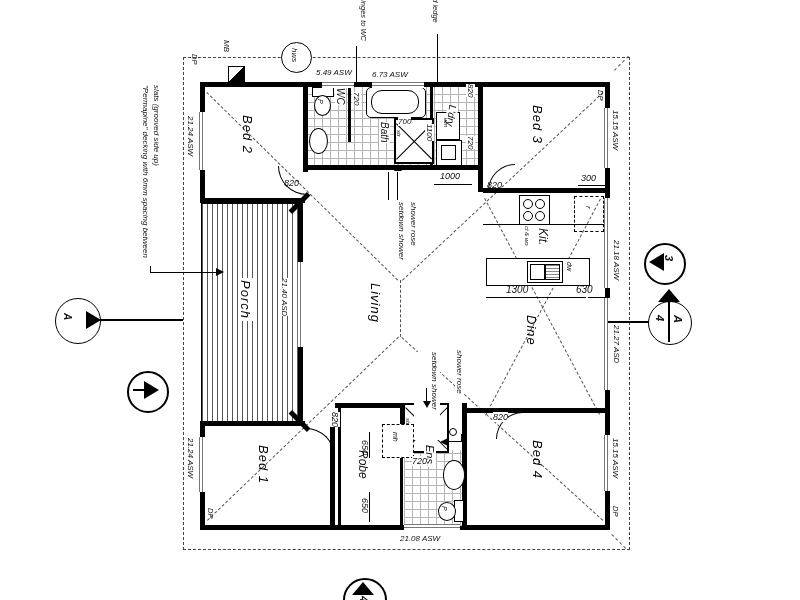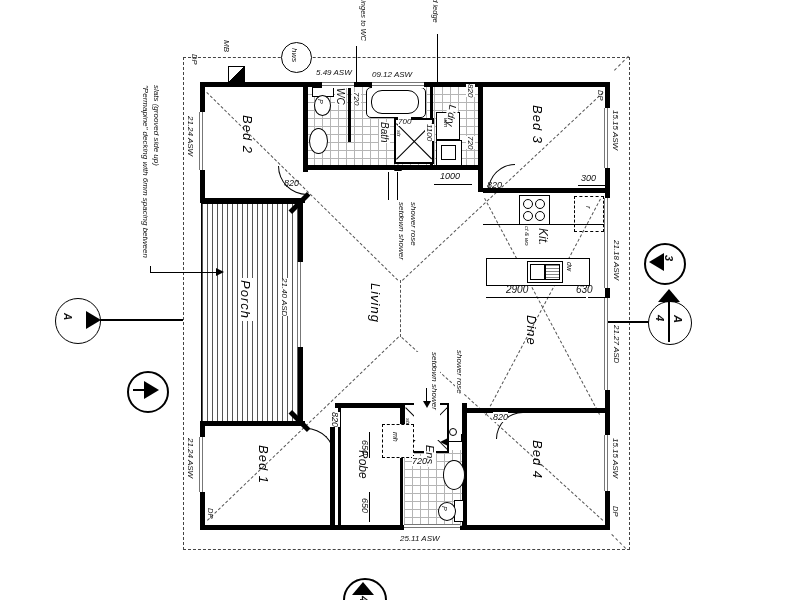--- a/index.html
+++ b/index.html
@@ -149,35 +149,35 @@
   <div class="vtext room" style="left:524px;top:315px;">Dine</div>
   <div class="vtext" style="left:536px;top:228px;font-size:12px;">Kit.</div>
   <div class="vtext room" style="left:238px;top:278px;background:#fff;padding:2px 0;">Porch</div>
   <div class="vtext" style="left:379px;top:122px;font-size:10px;background:#fff;">Bath</div>
   <div class="vtext" style="left:335px;top:88px;font-size:10px;background:#fff;">WC</div>
   <div class="vtext" style="left:446px;top:105px;font-size:10px;background:#fff;transform:rotate(8deg);">L'dry</div>
   <div class="vtext" style="left:356px;top:450px;font-size:12px;">Robe</div>
   <div class="vtext" style="left:424px;top:445px;font-size:11px;background:#fff;">Ens.</div>
 
   <div class="htext small" style="left:316px;top:68px;">5.49 ASW</div>
-  <div class="htext small" style="left:372px;top:70px;">09.12 ASW</div>
+  <div class="htext small" style="left:372px;top:70px;">6.73 ASW</div>
   <div class="vtext small" style="left:186px;top:116px;">21.24 ASW</div>
   <div class="vtext small" style="left:186px;top:438px;">21.24 ASW</div>
   <div class="vtext small" style="left:280px;top:278px;background:#fff;">21.40 ASD</div>
   <div class="vtext small" style="left:611px;top:110px;">15.15 ASW</div>
   <div class="vtext small" style="left:612px;top:240px;">21.18 ASW</div>
   <div class="vtext small" style="left:612px;top:325px;">21.27 ASD</div>
   <div class="vtext small" style="left:611px;top:438px;">15.15 ASW</div>
-  <div class="htext small" style="left:400px;top:534px;">25.11 ASW</div>
+  <div class="htext small" style="left:400px;top:534px;">21.08 ASW</div>
 
   <div class="htext dim" style="left:284px;top:178px;">820</div>
   <div class="htext dim" style="left:440px;top:171px;">1000</div>
   <div class="htext dim" style="left:487px;top:180px;">820</div>
   <div class="htext dim" style="left:581px;top:173px;">300</div>
-  <div class="htext" style="left:506px;top:284px;font-size:10px;">2900</div>
+  <div class="htext" style="left:506px;top:284px;font-size:10px;">1300</div>
   <div class="htext" style="left:576px;top:284px;font-size:10px;">630</div>
   <div class="vtext dim" style="left:466px;top:84px;font-size:8px;background:#fff;">820</div>
   <div class="vtext dim" style="left:466px;top:136px;font-size:8px;background:#fff;">720</div>
   <div class="vtext dim" style="left:352px;top:92px;font-size:8px;background:#fff;">720</div>
   <div class="htext dim" style="left:398px;top:117px;font-size:8px;background:#fff;">700</div>
   <div class="vtext dim" style="left:425px;top:124px;font-size:8px;background:#fff;">1100</div>
   <div class="vtext dim" style="left:330px;top:412px;background:#fff;">820</div>
   <div class="htext dim" style="left:493px;top:412px;background:#fff;">820</div>
   <div class="vtext dim" style="left:360px;top:440px;">650</div>
   <div class="vtext dim" style="left:360px;top:498px;">650</div>

